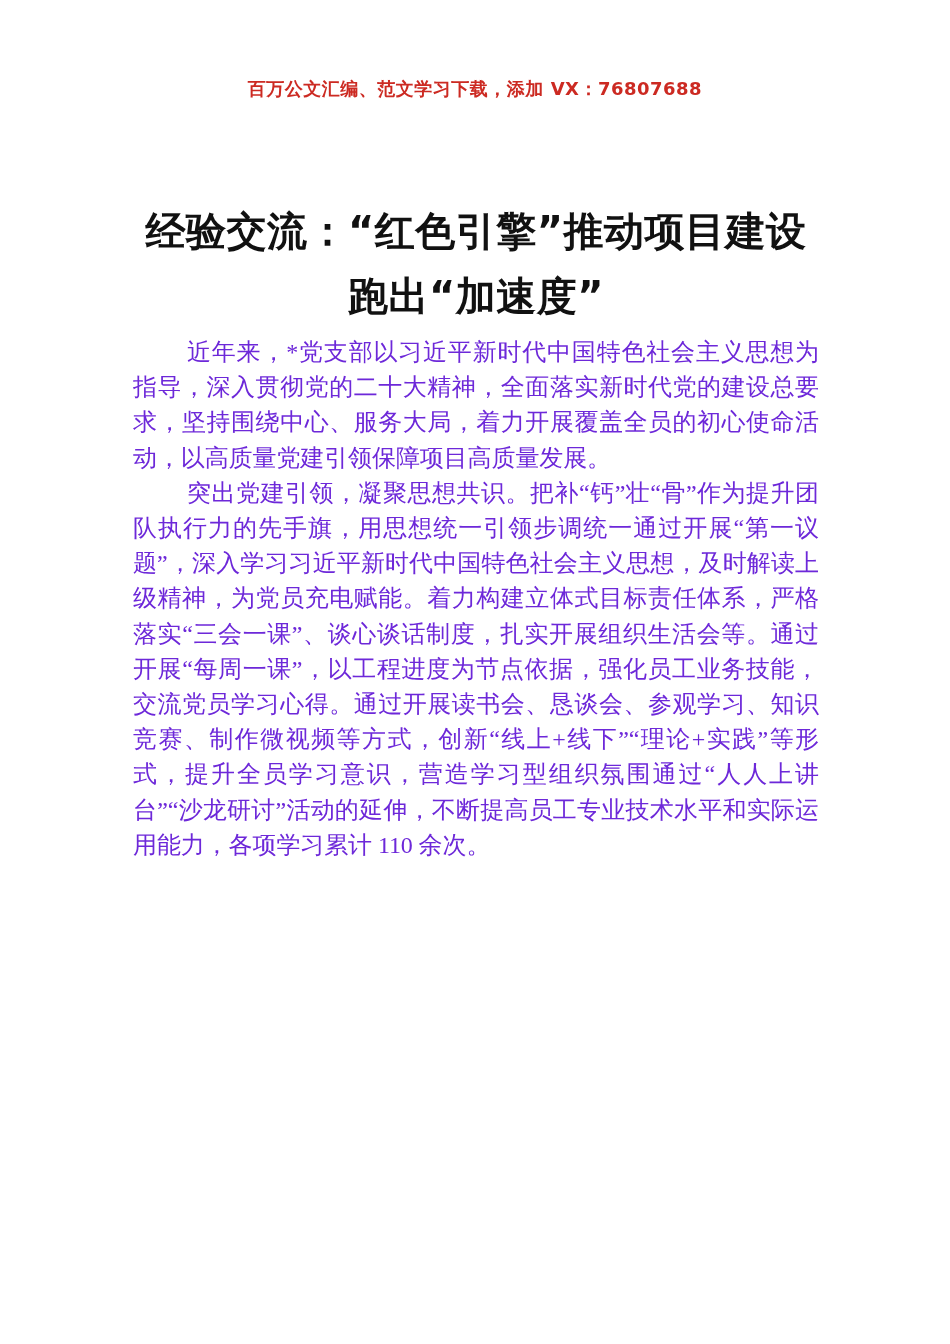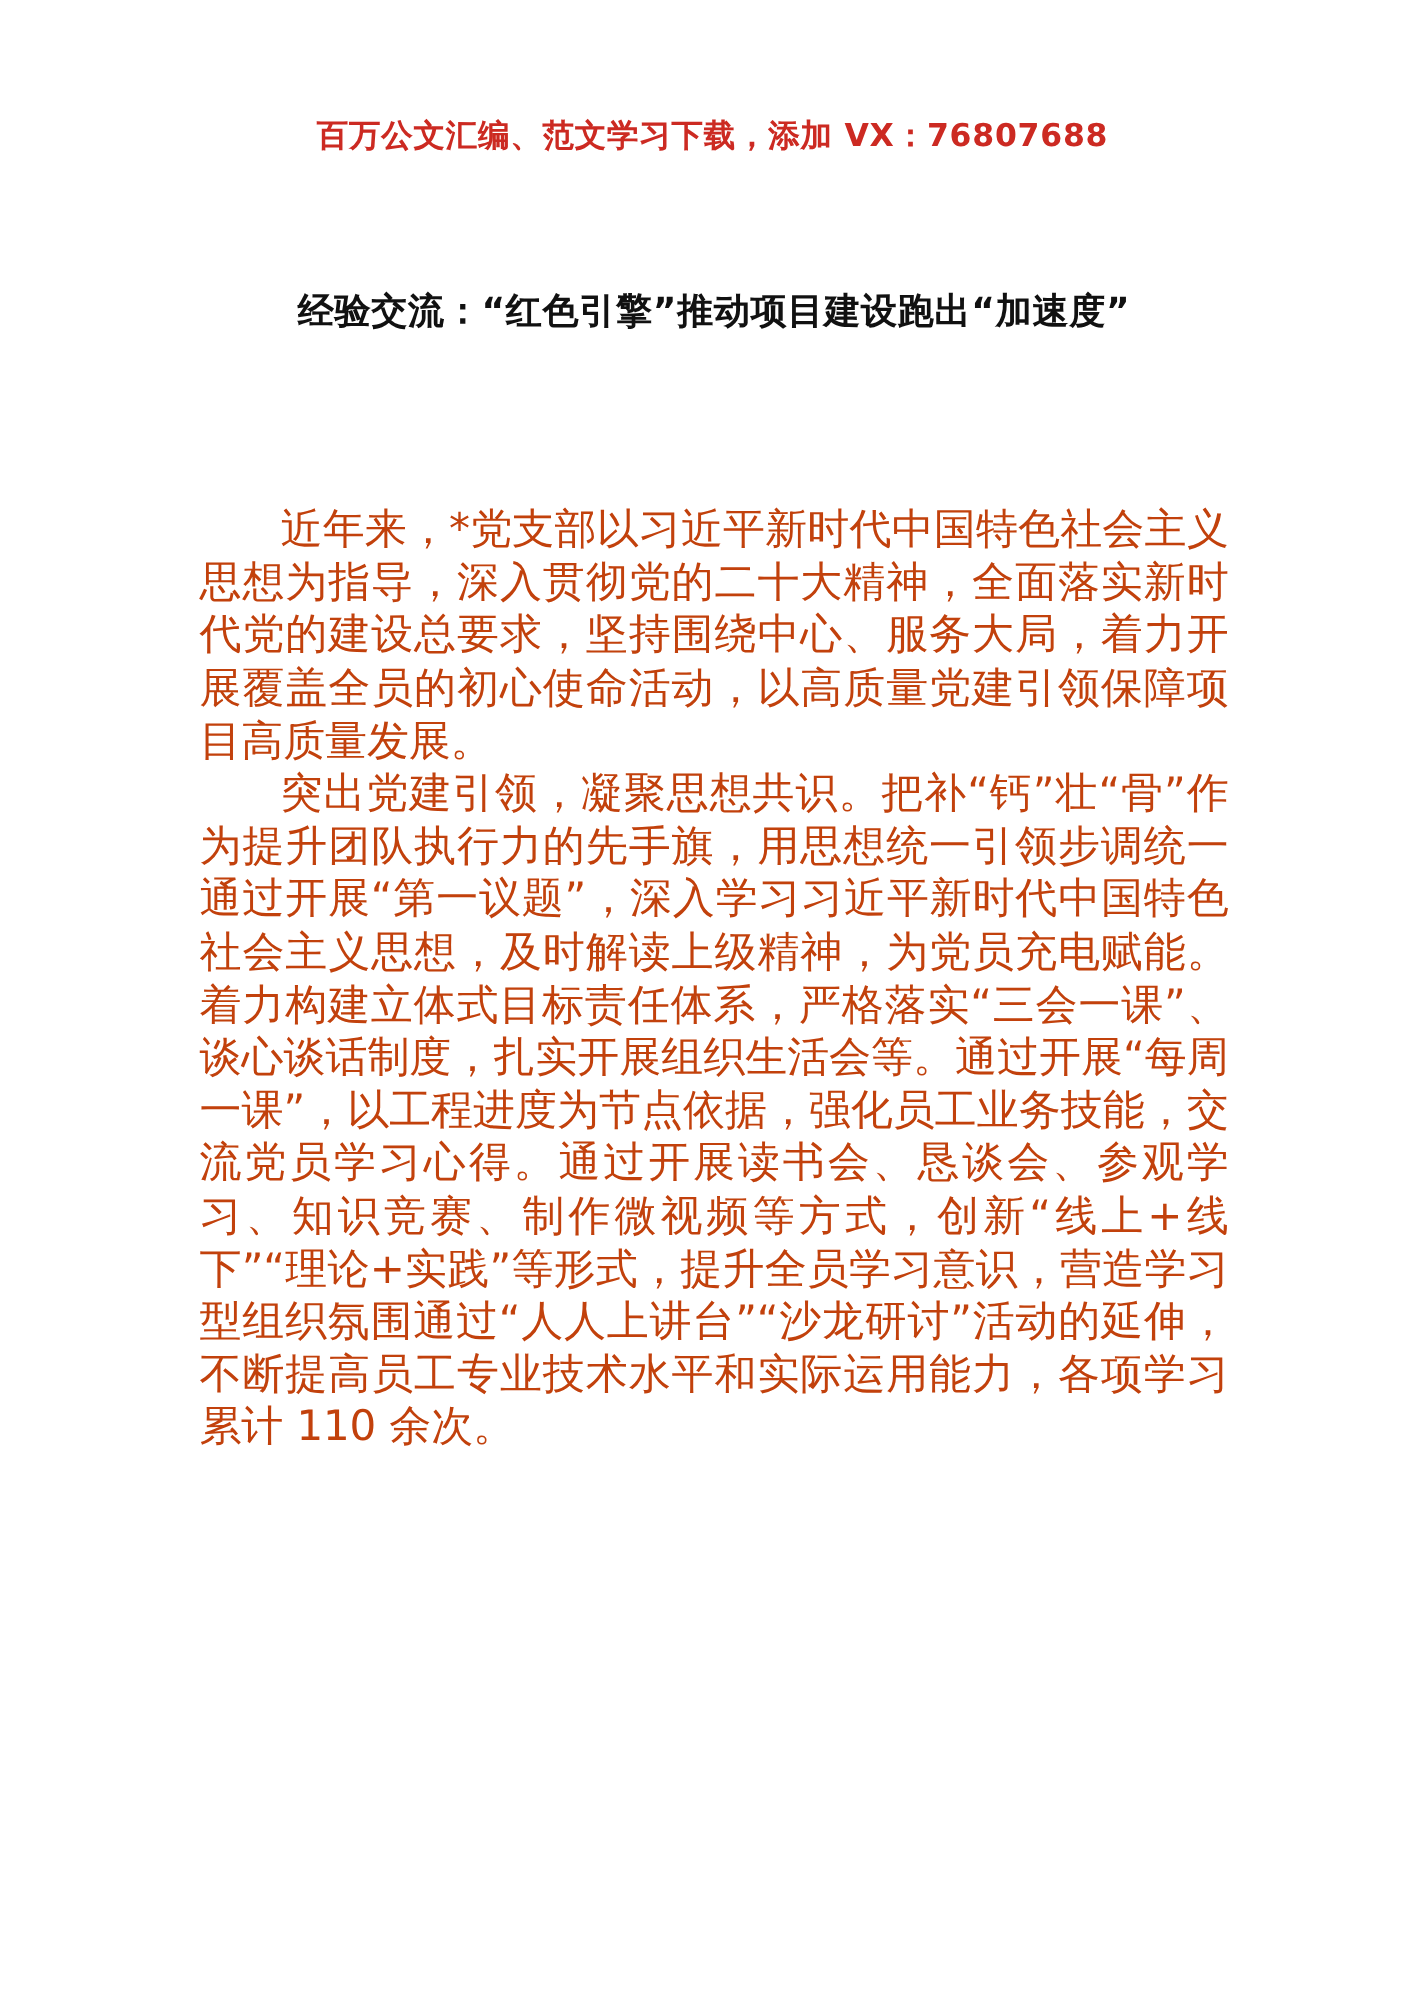--- a/index.html
+++ b/index.html
@@ -20,54 +20,55 @@
     overflow: hidden;
     box-sizing: border-box;
   }
   .promo-header {
     position: absolute;
     top: 78px;
     left: 0;
     width: 950px;
     text-align: center;
     color: #CC2A22;
-    font-size: 21px;
+    font-size: 18px;
     font-weight: 700;
     letter-spacing: 0.5px;
     line-height: 1.2;
     white-space: nowrap;
   }
   .doc-title {
     position: absolute;
     top: 172px;
     left: 133px;
     width: 686px;
     text-align: center;
-    font-size: 24px;
+    font-size: 40px;
     font-weight: 700;
     line-height: 1.62;
     letter-spacing: 0.5px;
     color: #111111;
   }
   .body-block {
     position: absolute;
     top: 335px;
     left: 133px;
     width: 686px;
   }
   .para {
-    font-size: 28px;
+    font-size: 24px;
     line-height: 35.2px;
     letter-spacing: -0.1px;
     text-align: justify;
     text-align-last: left;
     text-justify: inter-ideograph;
     margin: 0;
-    color: #c2410c;
+    color: #6d28d9;
     word-break: break-all;
+    font-family: Liberation Serif, serif;
   }
   .para.indent {
     text-indent: 54px;
   }
   .para + .para {
     margin-top: 0;
   }
 </style>
 </head>
 <body>

